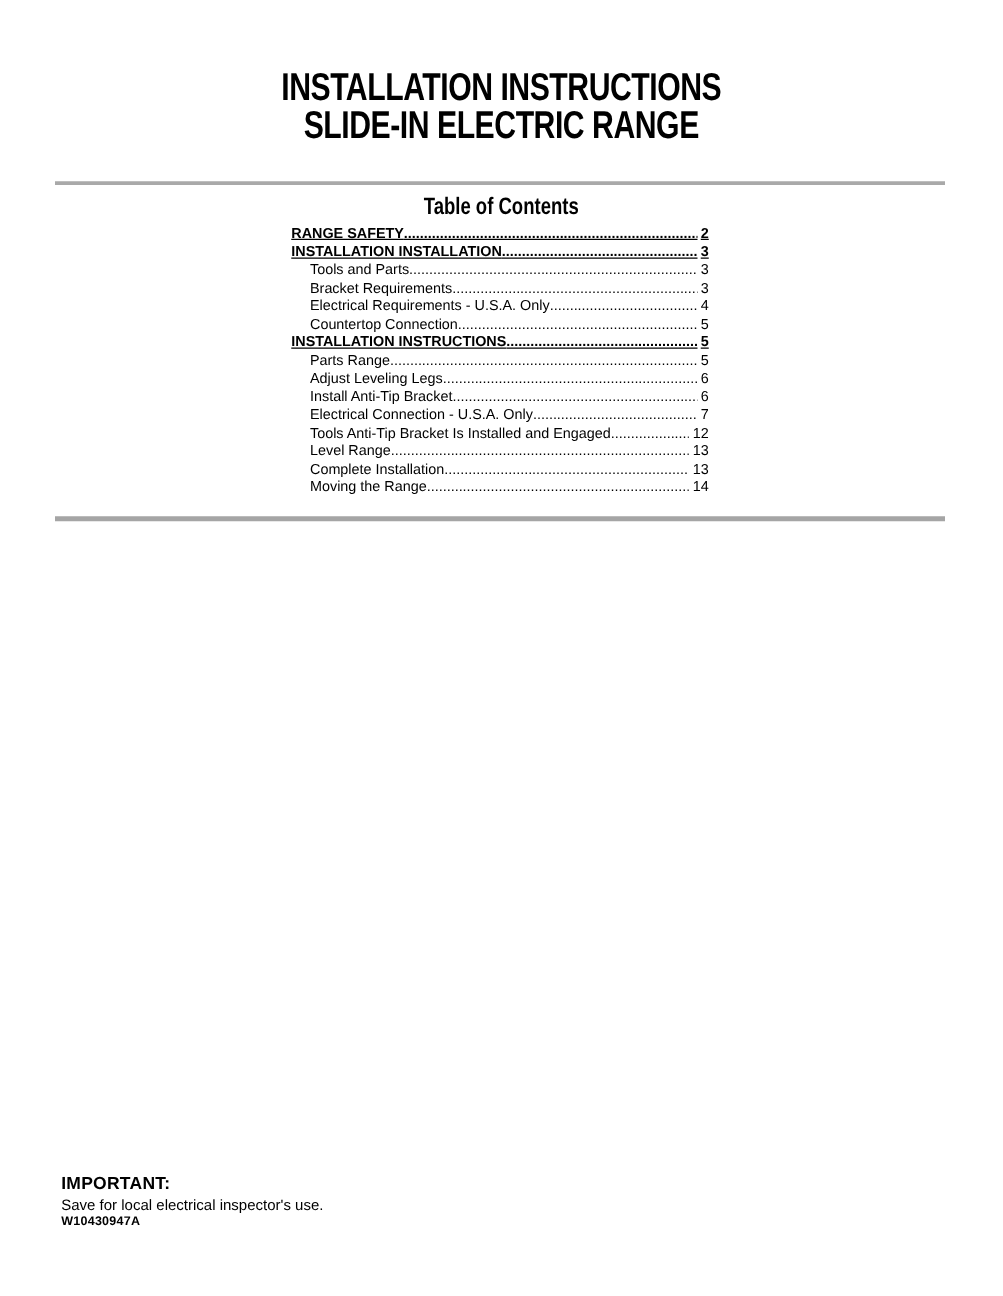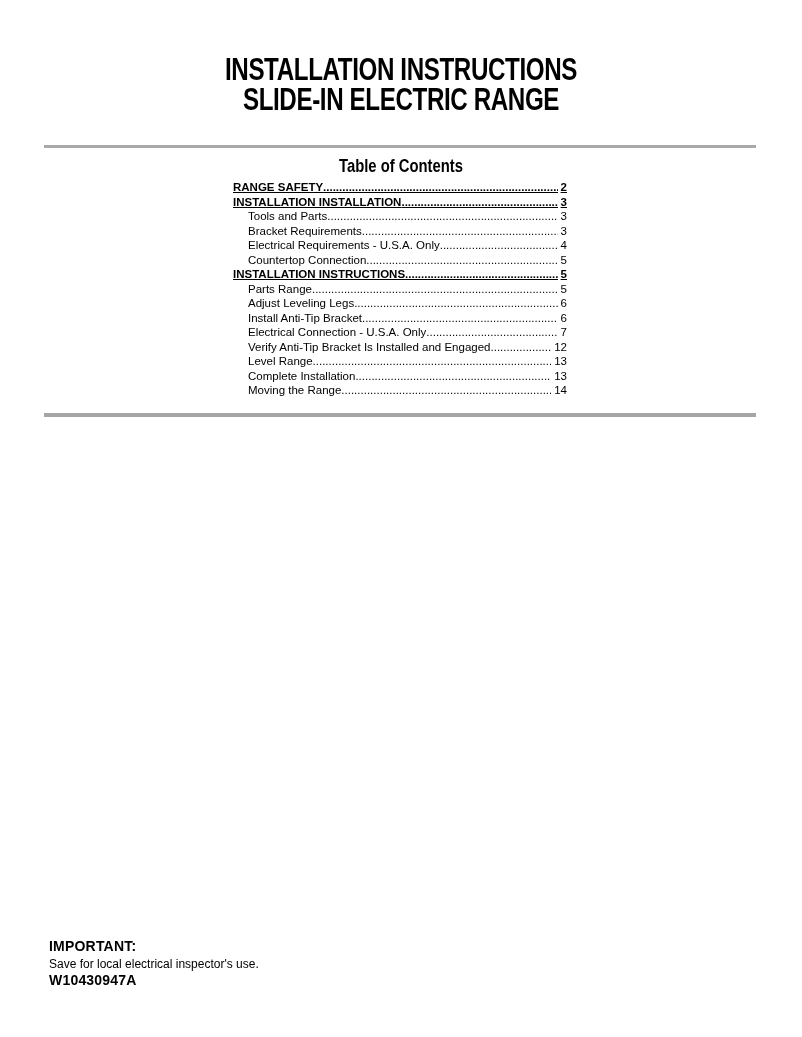--- a/index.html
+++ b/index.html
@@ -80,21 +80,21 @@
   .toc-page { flex: none; text-align: right; padding-left: 3px; }
 
   
   .important { position: absolute; left: 49px; top: 902px; margin-top: 36px; }
   .important-label { font-size: 14px; font-weight: 700; letter-spacing: 0.2px; }
   .important-note { font-size: 12px; margin-top: 3px; }
   .part-number {
     position: absolute;
     left: 49px;
     top: 972px;
-    font-size: 14px;
+    font-size: 10px;
     font-weight: 700;
     letter-spacing: 0.2px;
   }
 </style>
 </head>
 <body>
 
 <div class="page">
 
   <div class="doc-title">
@@ -156,21 +156,21 @@
       <span class="toc-label">Install Anti-Tip Bracket</span>
         <span class="toc-dots"></span>
         <span class="toc-page">6</span>
     </div>
     <div class="toc-row sub">
       <span class="toc-label">Electrical Connection - U.S.A. Only</span>
         <span class="toc-dots"></span>
         <span class="toc-page">7</span>
     </div>
     <div class="toc-row sub">
-      <span class="toc-label">Verify Anti-Tip Bracket Is Installed and Engaged</span>
+      <span class="toc-label">Tools Anti-Tip Bracket Is Installed and Engaged</span>
         <span class="toc-dots"></span>
         <span class="toc-page">12</span>
     </div>
     <div class="toc-row sub">
       <span class="toc-label">Level Range</span>
         <span class="toc-dots"></span>
         <span class="toc-page">13</span>
     </div>
     <div class="toc-row sub">
       <span class="toc-label">Complete Installation</span>

